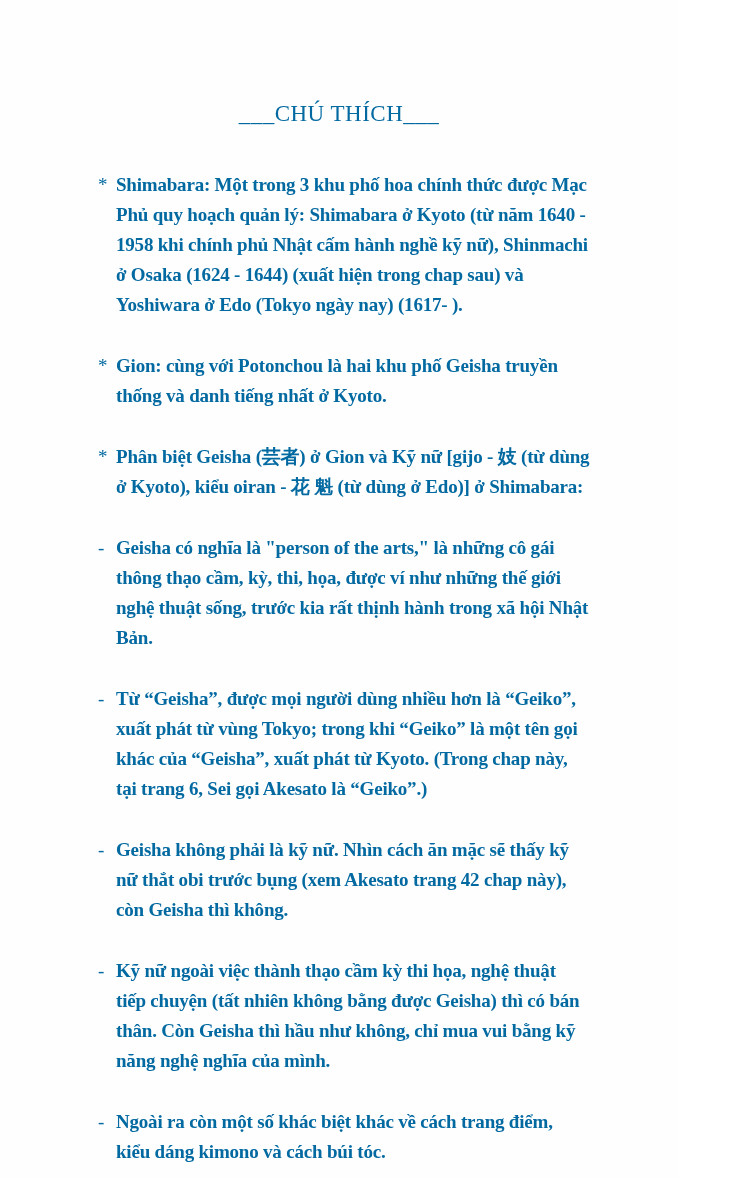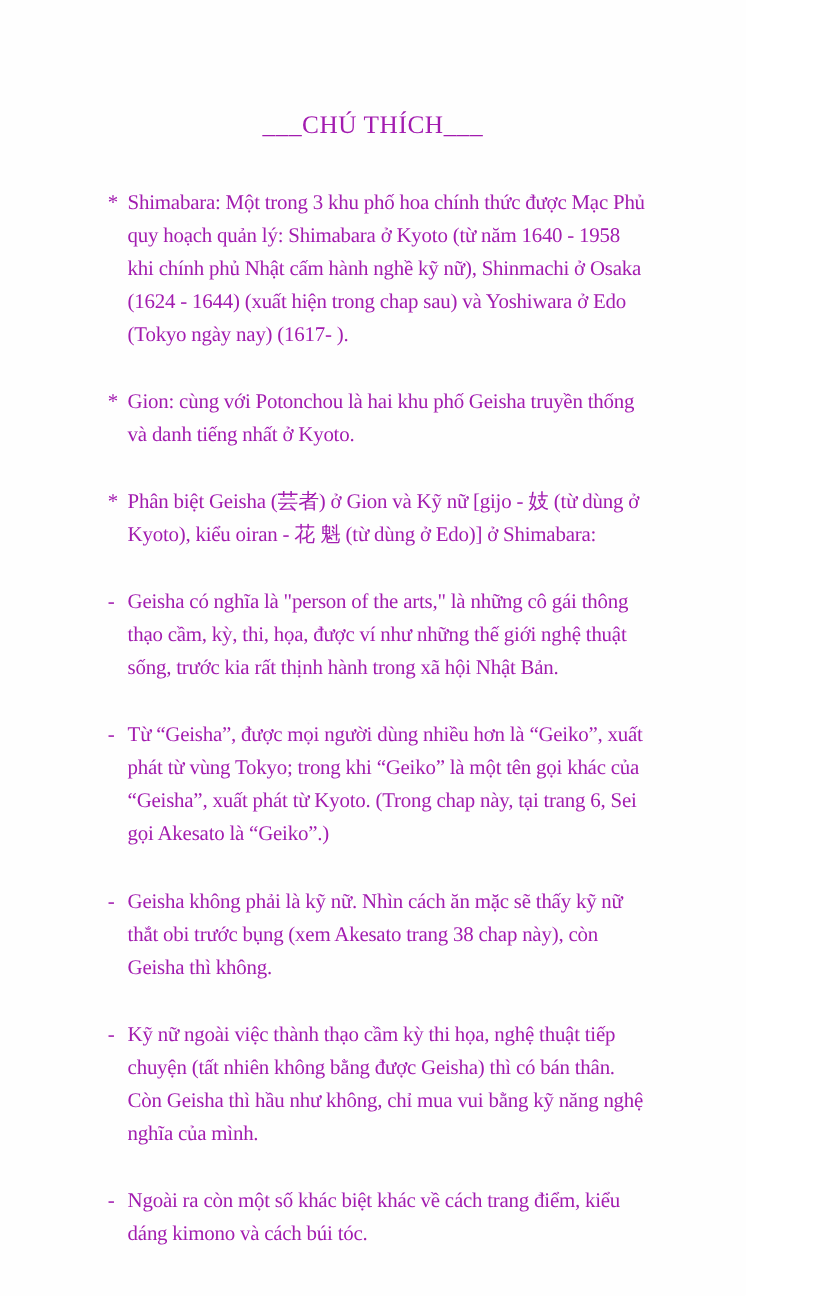--- a/index.html
+++ b/index.html
@@ -7,21 +7,21 @@
     padding: 0;
     background: #ffffff;
   }
   .page {
     position: relative;
     width: 678px;
     height: 1178px;
     background: #fefefe;
     overflow: hidden;
     font-family: "Liberation Serif", "DejaVu Serif", serif;
-    color: #a21caf;
+    color: #0369a1;
     box-sizing: border-box;
   }
   .title {
     margin: 0;
     padding-top: 100px;
     text-align: center;
     font-size: 23px;
     font-weight: normal;
     letter-spacing: 0.5px;
     line-height: 28px;
@@ -41,20 +41,21 @@
   .note:last-child {
     margin-bottom: 0;
   }
   .marker {
     flex: 0 0 18px;
     width: 18px;
     text-align: left;
   }
   .note-text {
     flex: 1;
+    font-weight: bold;
   }
 </style>
 </head>
 <body>
 
 <div class="page">
   <h1 class="title">___CHÚ THÍCH___</h1>
 
   <div class="notes">
 
@@ -78,21 +79,21 @@
       <span class="note-text">Geisha có nghĩa là "person of the arts," là những cô gái thông thạo cầm, kỳ, thi, họa, được ví như những thế giới nghệ thuật sống, trước kia rất thịnh hành trong xã hội Nhật Bản.</span>
     </div>
 
     <div class="note">
       <span class="marker">-</span>
       <span class="note-text">Từ “Geisha”, được mọi người dùng nhiều hơn là “Geiko”, xuất phát từ vùng Tokyo; trong khi “Geiko” là một tên gọi khác của “Geisha”, xuất phát từ Kyoto. (Trong chap này, tại trang 6, Sei gọi Akesato là “Geiko”.)</span>
     </div>
 
     <div class="note">
       <span class="marker">-</span>
-      <span class="note-text">Geisha không phải là kỹ nữ. Nhìn cách ăn mặc sẽ thấy kỹ nữ thắt obi trước bụng (xem Akesato trang 38 chap này), còn Geisha thì không.</span>
+      <span class="note-text">Geisha không phải là kỹ nữ. Nhìn cách ăn mặc sẽ thấy kỹ nữ thắt obi trước bụng (xem Akesato trang 42 chap này), còn Geisha thì không.</span>
     </div>
 
     <div class="note">
       <span class="marker">-</span>
       <span class="note-text">Kỹ nữ ngoài việc thành thạo cầm kỳ thi họa, nghệ thuật tiếp chuyện (tất nhiên không bằng được Geisha) thì có bán thân. Còn Geisha thì hầu như không, chỉ mua vui bằng kỹ năng nghệ nghĩa của mình.</span>
     </div>
 
     <div class="note">
       <span class="marker">-</span>
       <span class="note-text">Ngoài ra còn một số khác biệt khác về cách trang điểm, kiểu dáng kimono và cách búi tóc.</span>

